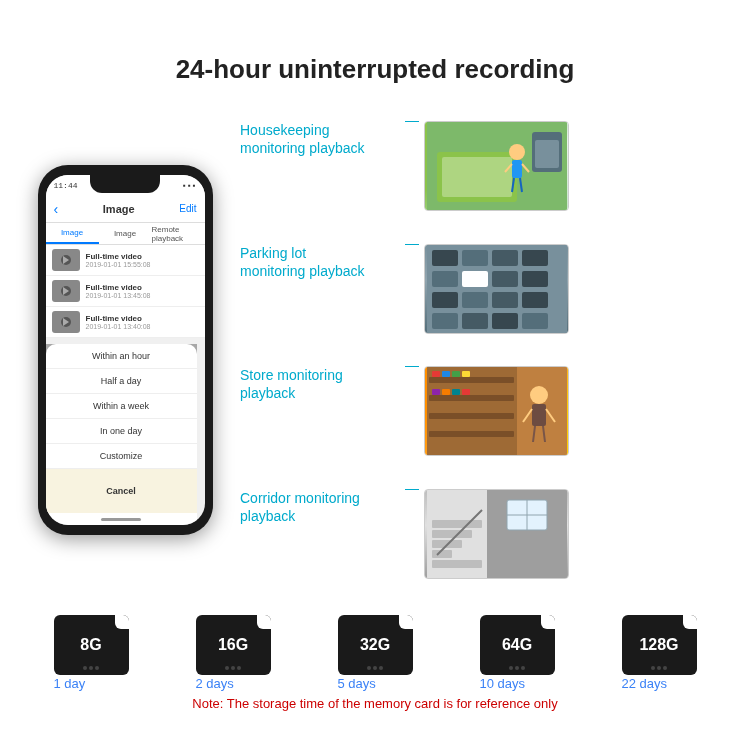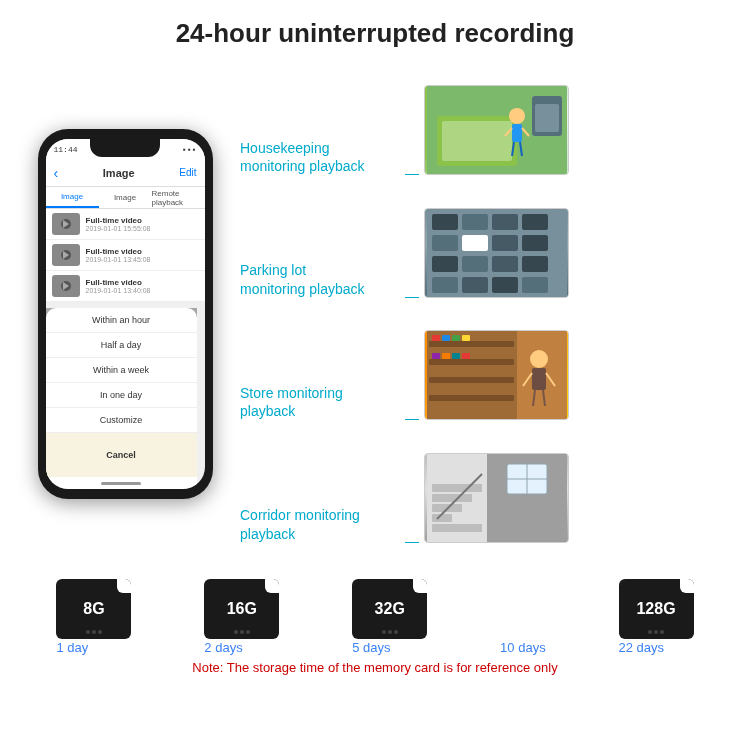--- a/index.html
+++ b/index.html
@@ -9,20 +9,21 @@
       background: #ffffff;
       font-family: Arial, sans-serif;
       overflow: hidden;
       position: relative;
     }
 
     
     .header {
       text-align: center;
       padding: 18px 0 10px;
+      margin-top: 36px;
     }
     .header h1 {
       font-size: 26px;
       font-weight: bold;
       color: #222;
     }
 
     
     .main-content {
       display: flex;
@@ -212,21 +213,21 @@
     .right-section {
       flex: 1;
       display: flex;
       flex-direction: column;
       justify-content: space-around;
       padding: 10px 0;
     }
     .monitoring-item {
       display: flex;
       flex-direction: row;
-      align-items: flex-end;
+      align-items: flex-start;
       gap: 5px;
       position: relative;
     }
     .monitoring-label {
       width: 160px;
       font-size: 14px;
       color: #00aacc;
       line-height: 1.3;
       text-align: left;
       flex-shrink: 0;
@@ -609,20 +610,29 @@
         <div class="sd-dots">
           <div class="sd-dot"></div>
             <div class="sd-dot"></div>
             <div class="sd-dot"></div>
         </div>
       </div>
       <div class="card-days">5 days</div>
     </div>
 
     <div class="memory-card-item">
+      <div class="sd-card">
+        <div class="sd-notch"></div>
+        <span class="sd-label">64G</span>
+        <div class="sd-dots">
+          <div class="sd-dot"></div>
+            <div class="sd-dot"></div>
+            <div class="sd-dot"></div>
+        </div>
+      </div>
       <div class="card-days">10 days</div>
     </div>
 
     <div class="memory-card-item">
       <div class="sd-card">
         <div class="sd-notch"></div>
         <span class="sd-label">128G</span>
         <div class="sd-dots">
           <div class="sd-dot"></div>
             <div class="sd-dot"></div>

